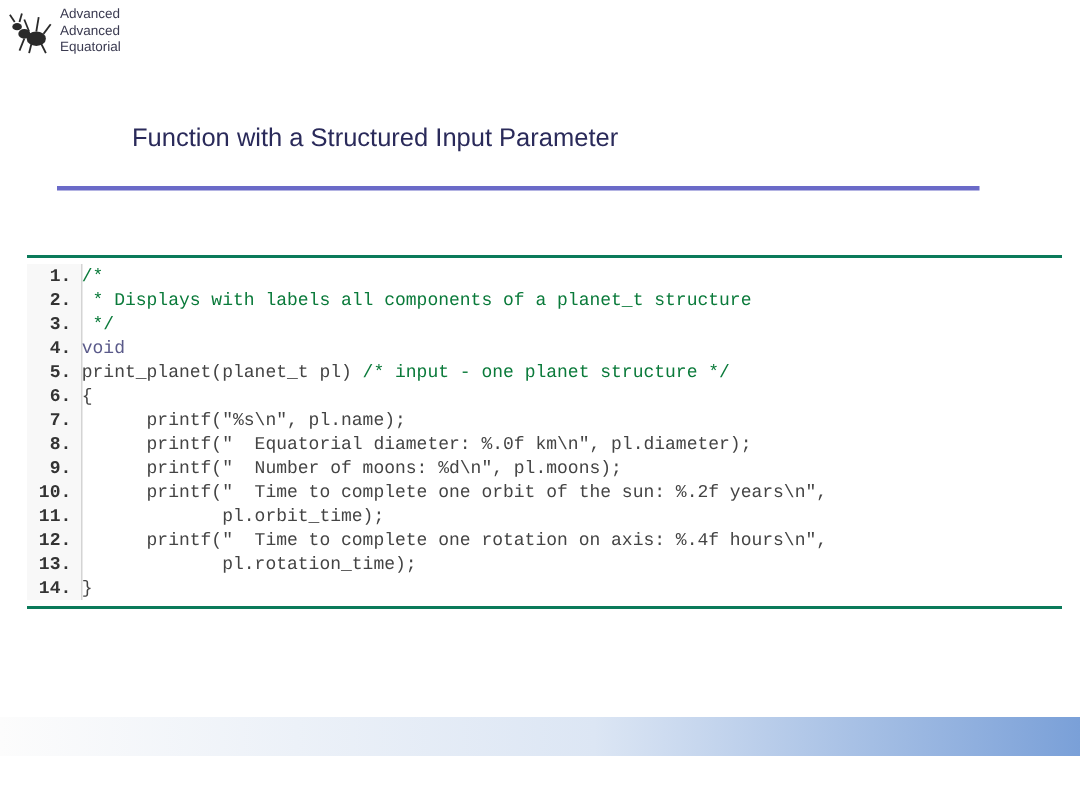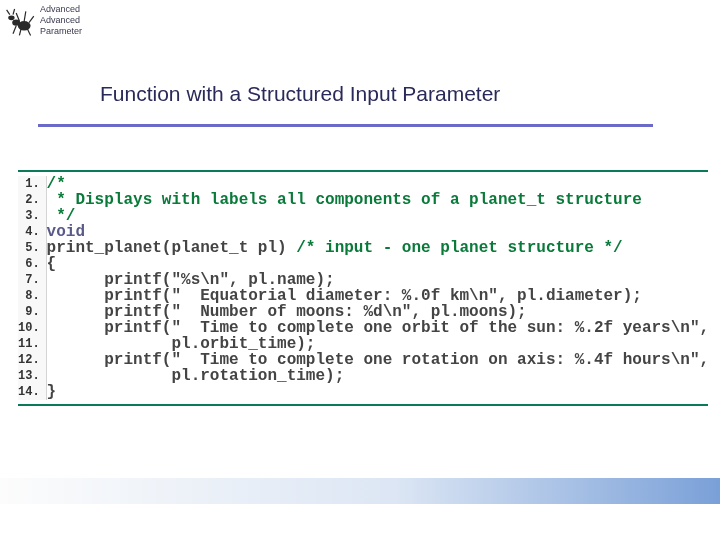--- a/index.html
+++ b/index.html
@@ -25,22 +25,22 @@
   }
   .logo-text {
     font-size: 9px;
     line-height: 11px;
     color: #3a3a50;
     display: block;
   }
   .slide-title {
     position: absolute;
     top: 82px;
-    left: 100px;
-    font-size: 21px;
+    left: 88px;
+    font-size: 17px;
     font-weight: 400;
     color: #2a2a5a;
     letter-spacing: 0px;
   }
   .title-underline {
     position: absolute;
     top: 124px;
     left: 38px;
     width: 615px;
     height: 3px;
@@ -77,25 +77,24 @@
     text-align: right;
     padding-right: 6px;
     color: #333;
     font-weight: bold;
   }
   .code-col {
     padding-left: 6px;
   }
   .code-col pre {
     font-family: Consolas, "Courier New", monospace;
-    font-size: 16px;
+    font-size: 12px;
     line-height: 16px;
     white-space: pre;
     color: #444;
-    font-weight: bold;
   }
   .c-comment { color: #0a7a3a; }
   .c-keyword { color: #5a5a8a; }
   .code-bot-rule {
     height: 2px;
     background: #0a7a5a;
     margin-top: 4px;
   }
   .footer-gradient {
     position: absolute;
@@ -119,21 +118,21 @@
     <line x1="14" y1="26" x2="10" y2="36" stroke="#2a2a2a" stroke-width="1.5"></line>
     <line x1="20" y1="30" x2="18" y2="38" stroke="#2a2a2a" stroke-width="1.5"></line>
     <line x1="28" y1="30" x2="32" y2="38" stroke="#2a2a2a" stroke-width="1.5"></line>
     <line x1="18" y1="20" x2="14" y2="10" stroke="#2a2a2a" stroke-width="1.5"></line>
     <line x1="24" y1="20" x2="26" y2="8" stroke="#2a2a2a" stroke-width="1.5"></line>
     <line x1="30" y1="22" x2="36" y2="14" stroke="#2a2a2a" stroke-width="1.5"></line>
   </svg>
   <div>
     <span class="logo-text">Advanced</span>
     <span class="logo-text">Advanced</span>
-    <span class="logo-text">Parameter</span>
+    <span class="logo-text">Equatorial</span>
   </div>
 </div>
 
 <h1 class="slide-title">Function with a Structured Input Parameter</h1>
 <div class="title-underline"></div>
 
 <div class="code-block">
   <div class="code-top-rule"></div>
   <table class="code-table">
     <tbody>

